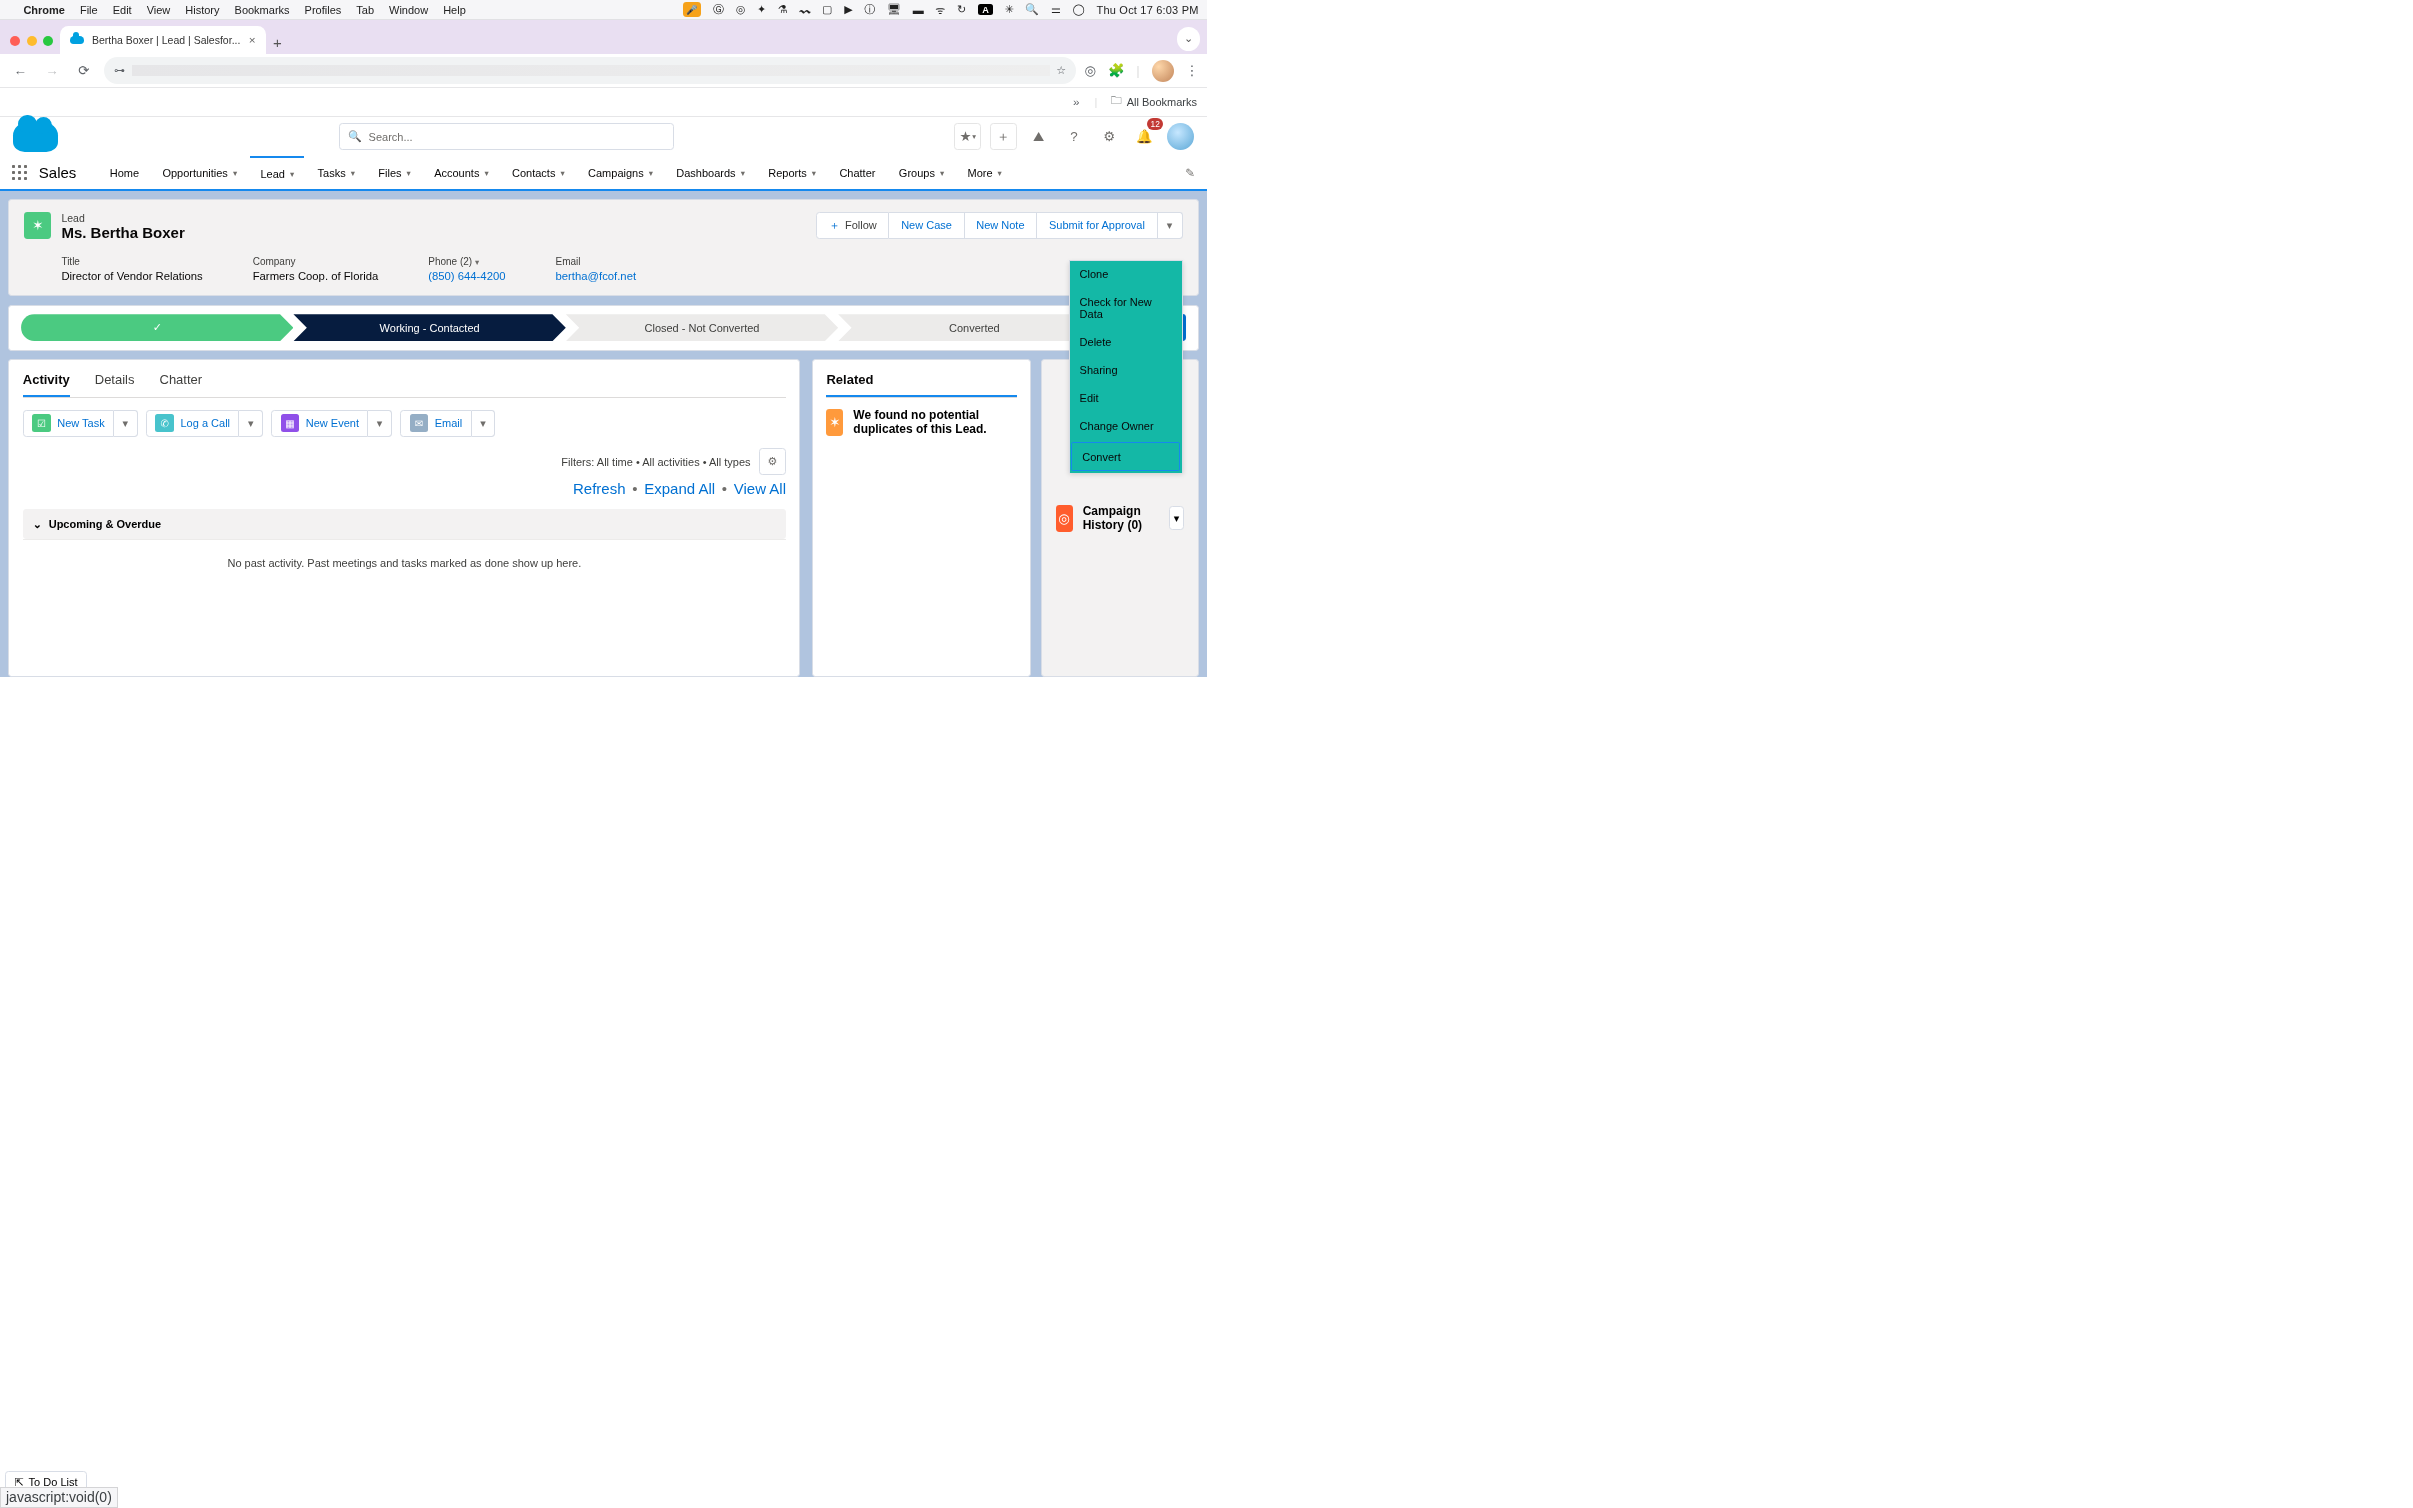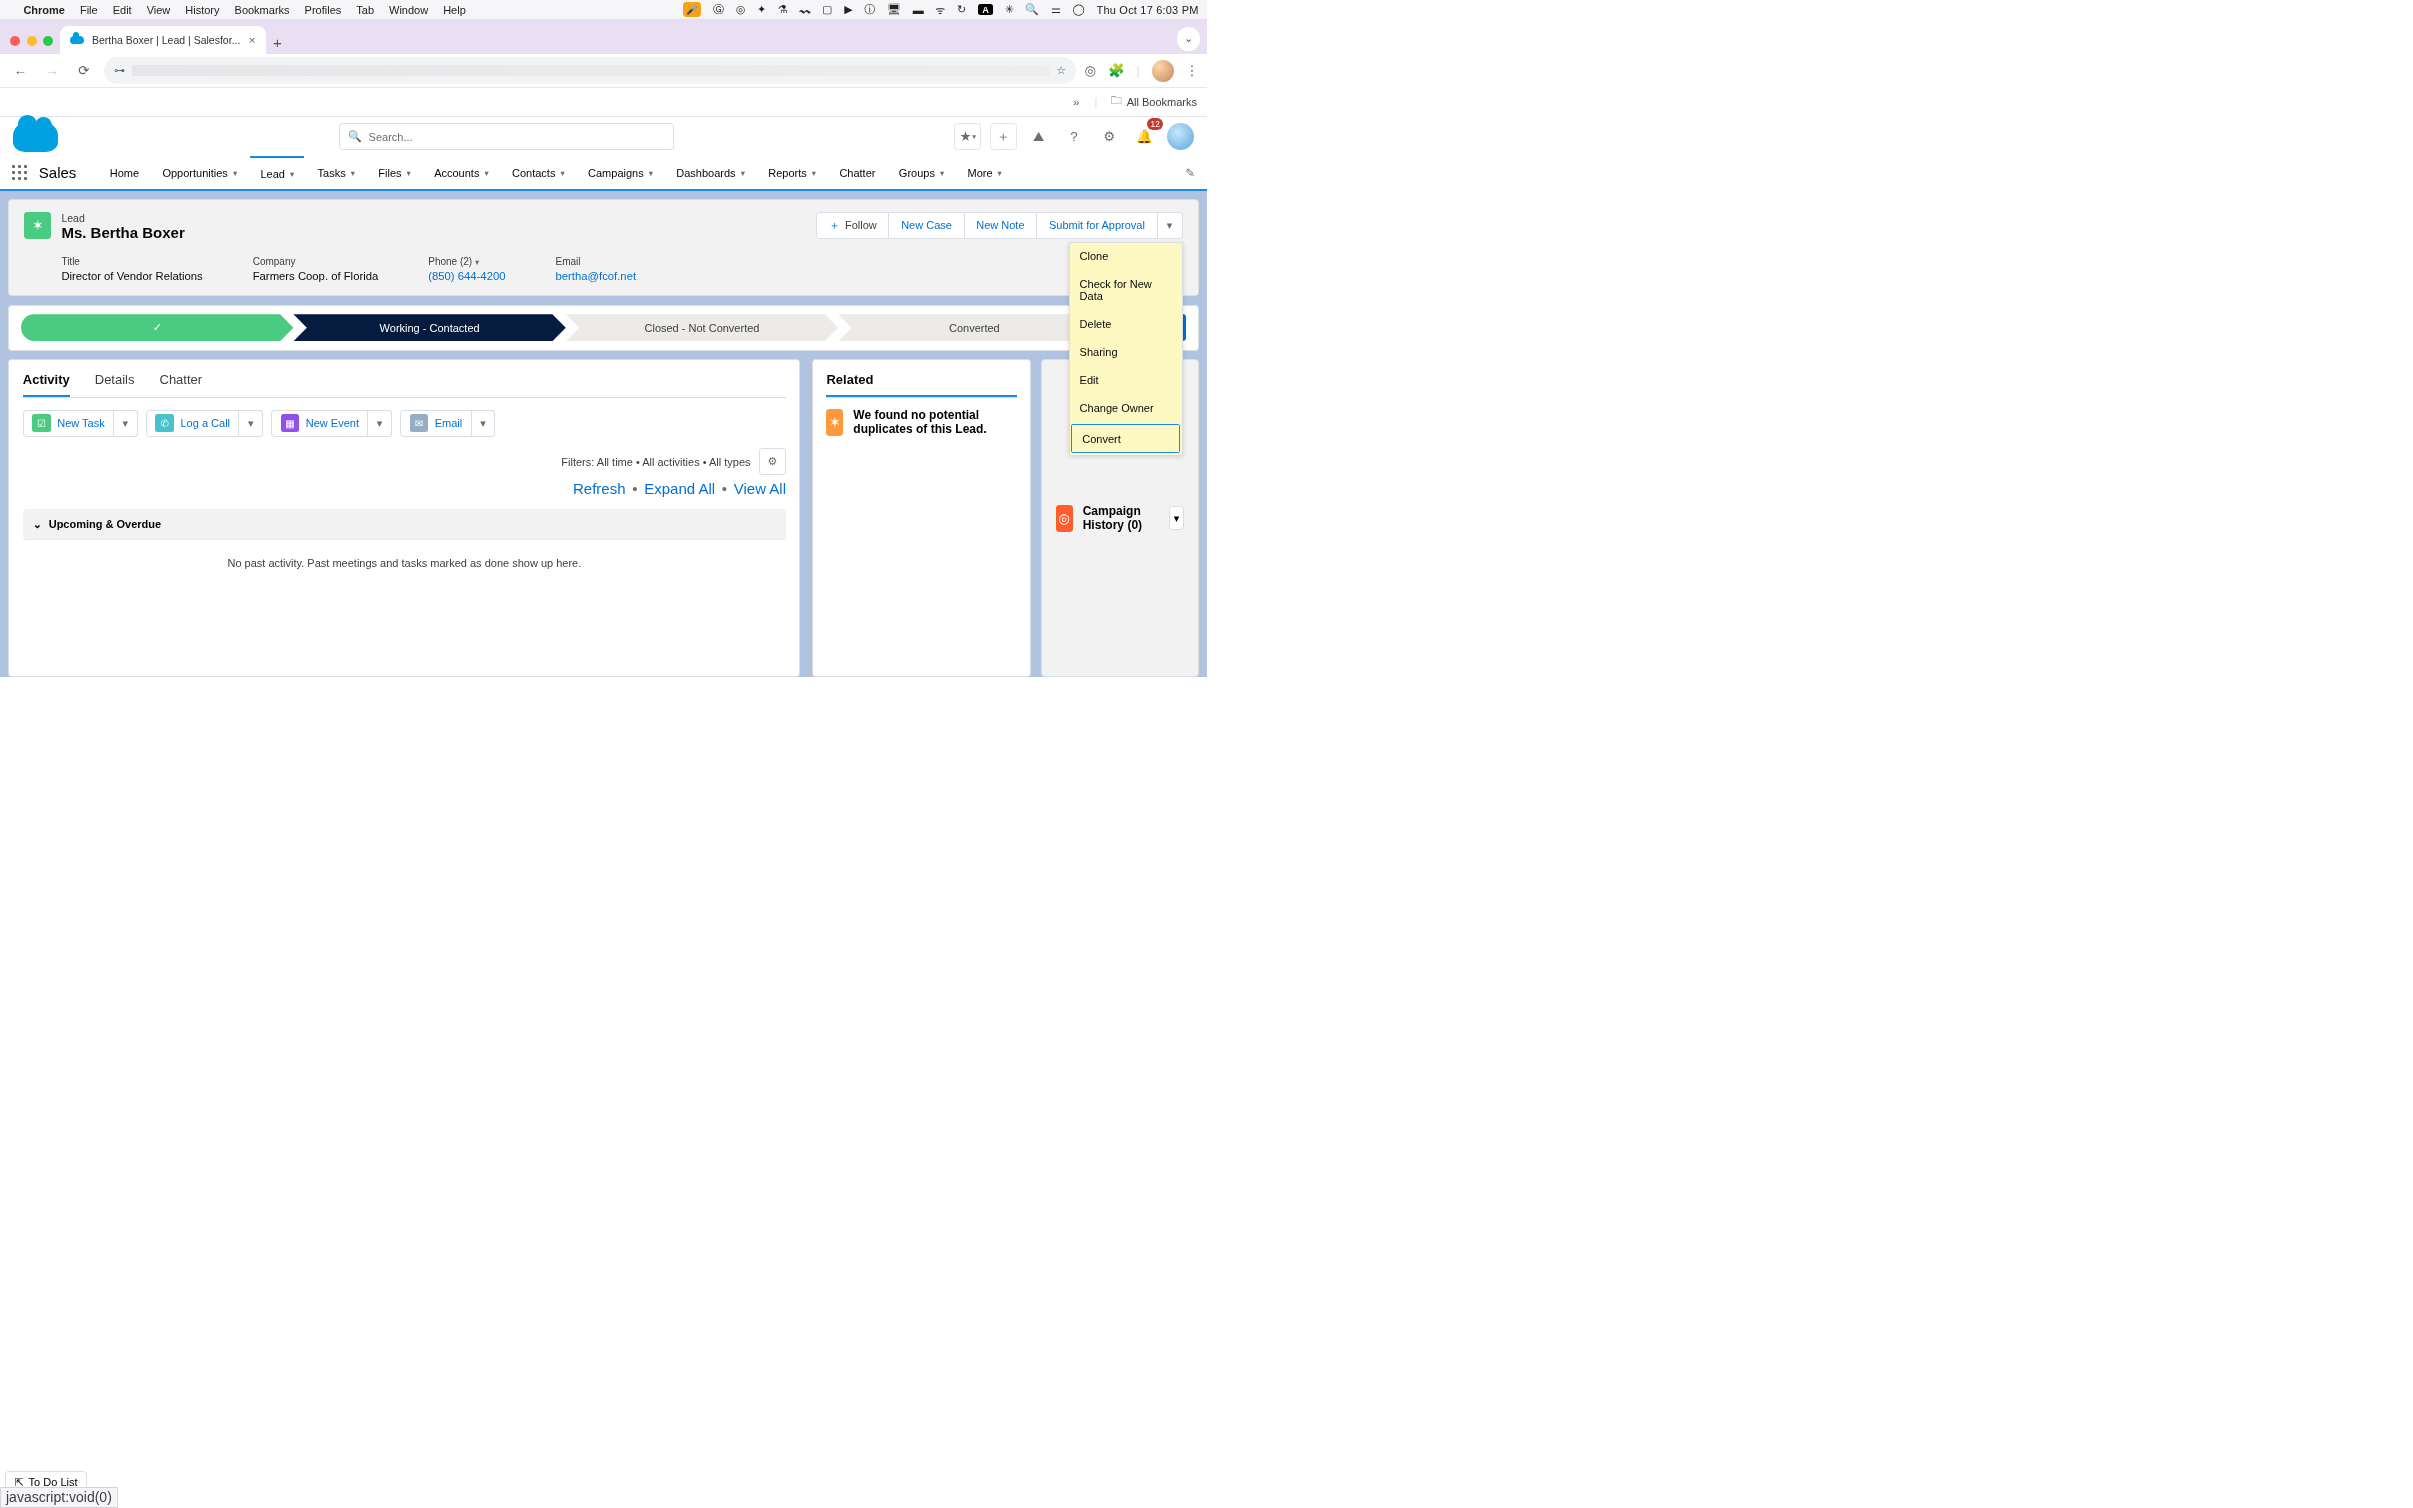--- a/index.html
+++ b/index.html
@@ -110,21 +110,21 @@
   .ra-btn:first-child{ border-left:0.8px solid #d8dde6; border-radius:3.4px 0 0 3.4px;}
   .ra-btn.follow{ color:#3e3e3c;}
   .ra-btn.last{ border-radius:0;}
   .ra-btn.arrow{ width:25px; padding:0; justify-content:center; border-radius:0 3.4px 3.4px 0; color:#706e6b;}
   .record-fields{ display:flex; gap:50px; padding-top:6.7px; margin-left:37px;}
   .field label{ font-size:10px; color:#3e3e3c; display:block; margin-bottom:3.4px;}
   .field .val{ font-size:11.3px; color:#080707;}
   .field .val.link{ color:#0070d2;}
 
   
-  .action-menu{ position:absolute; top:30px; right:0; width:114px; background:#fef9c3; border:0.8px solid #d8dde6; border-bottom:none; box-shadow:0 1.7px 5px rgba(0,0,0,.15); z-index: 50;}
+  .action-menu{ position:absolute; top:48px; right:0; width:114px; background:#14b8a6; border:0.8px solid #d8dde6; border-bottom:none; box-shadow:0 1.7px 5px rgba(0,0,0,.15); z-index: 50;}
   .action-menu .mi{ padding:7.5px 10px; font-size:11px; color:#080707; border-bottom:0.8px solid transparent; cursor:pointer;}
   .action-menu .mi.sel{ border:1.7px solid #1589ee; border-radius:1.7px; margin:1.7px;}
 
   
   .path{ background:#fff; border:0.8px solid #d8dde6; border-radius:3.4px; padding:8.4px 11.7px; display:flex; align-items:center; gap:0;}
   .stage{ flex:1; height:27px; display:flex;align-items:center;justify-content:center; font-size:11px; position:relative; clip-path: polygon(0 0, calc(100% - 13.4px) 0, 100% 50%, calc(100% - 13.4px) 100%, 0 100%, 13.4px 50%);}
   .stage.first{ clip-path: polygon(0 0, calc(100% - 13.4px) 0, 100% 50%, calc(100% - 13.4px) 100%, 0 100%); border-radius:13.4px 0 0 13.4px;}
   .stage.done{ background:#4bca81; color:#fff;}
   .stage.current{ background:#061c3f; color:#fff;}
   .stage.future{ background:#ecebea; color:#3e3e3c;}

